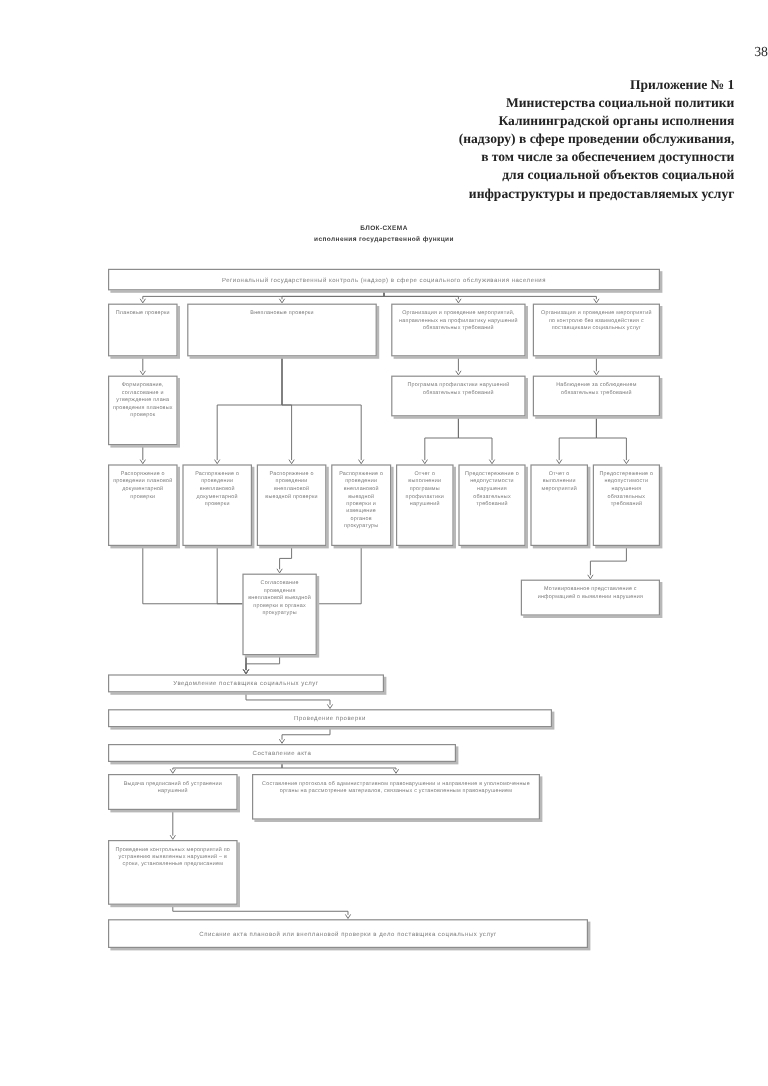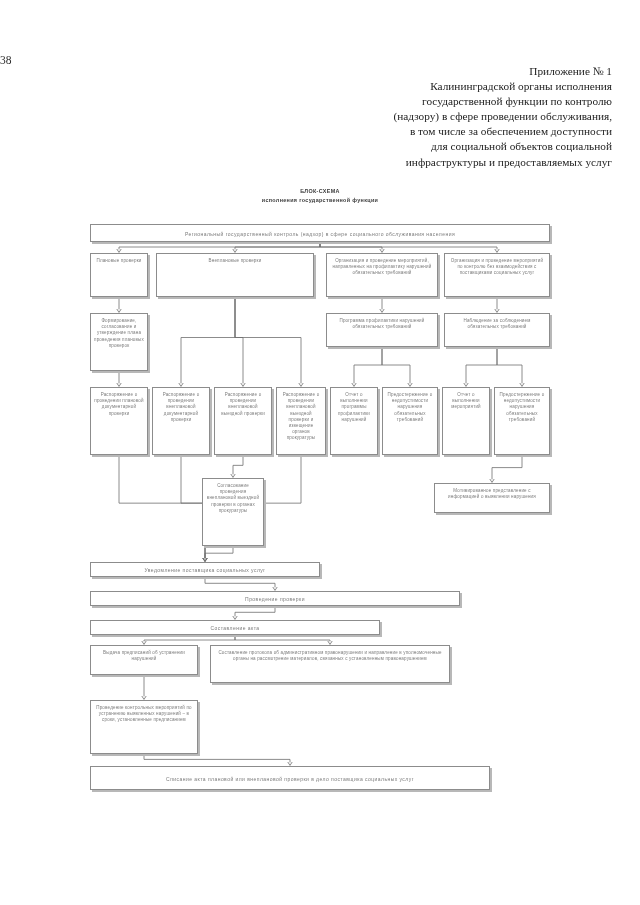--- a/index.html
+++ b/index.html
@@ -9,35 +9,35 @@
     background:#ffffff;
     font-family:"Liberation Serif", serif;
     color:#1a1a1a;
     position:relative;
     overflow:hidden;
   }
   #page{position:absolute;inset:0;}
 
   
   .page-num{
-    position:absolute;top:54px;left:0;width:640px;
-    text-align:left;font-size:11.5px;
+    position:absolute;top:38px;left:0;width:640px;
+    text-align:right;font-size:11.5px;
     font-family:"Liberation Serif", serif;
     color:#2b2b2b;
   }
 
   
   .appendix{
     position:absolute;top:64px;right:28px;width:420px;
     text-align:right;
     font-family:"Liberation Serif", serif;
     font-size:11.3px;line-height:15.1px;
     color:#232323;
   }
-  .appendix div{white-space:nowrap;}
+  .appendix div{white-space:nowrap;font-weight:bold;}
 
   
   .chart-title{
     position:absolute;top:187px;left:0;width:640px;
     text-align:center;
     font-family:"Liberation Sans", sans-serif;
     font-size:5.4px;font-weight:bold;letter-spacing:.35px;
     line-height:8.6px;color:#3a3a3a;
   }
 
@@ -70,22 +70,22 @@
 </style>
 </head>
 <body>
 
 <div id="page">
 
   <div class="page-num">38</div>
 
   <div class="appendix">
       <div>Приложение № 1</div>
+      <div>Министерства социальной политики</div>
       <div>Калининградской органы исполнения</div>
-      <div>государственной функции по контролю</div>
       <div>(надзору) в сфере проведении обслуживания,</div>
       <div>в том числе за обеспечением доступности</div>
       <div>для социальной объектов социальной</div>
       <div>инфраструктуры и предоставляемых услуг</div>
     </div>
 
   <div class="chart-title">
       <div>БЛОК-СХЕМА</div>
       <div>исполнения государственной функции</div>
     </div>

